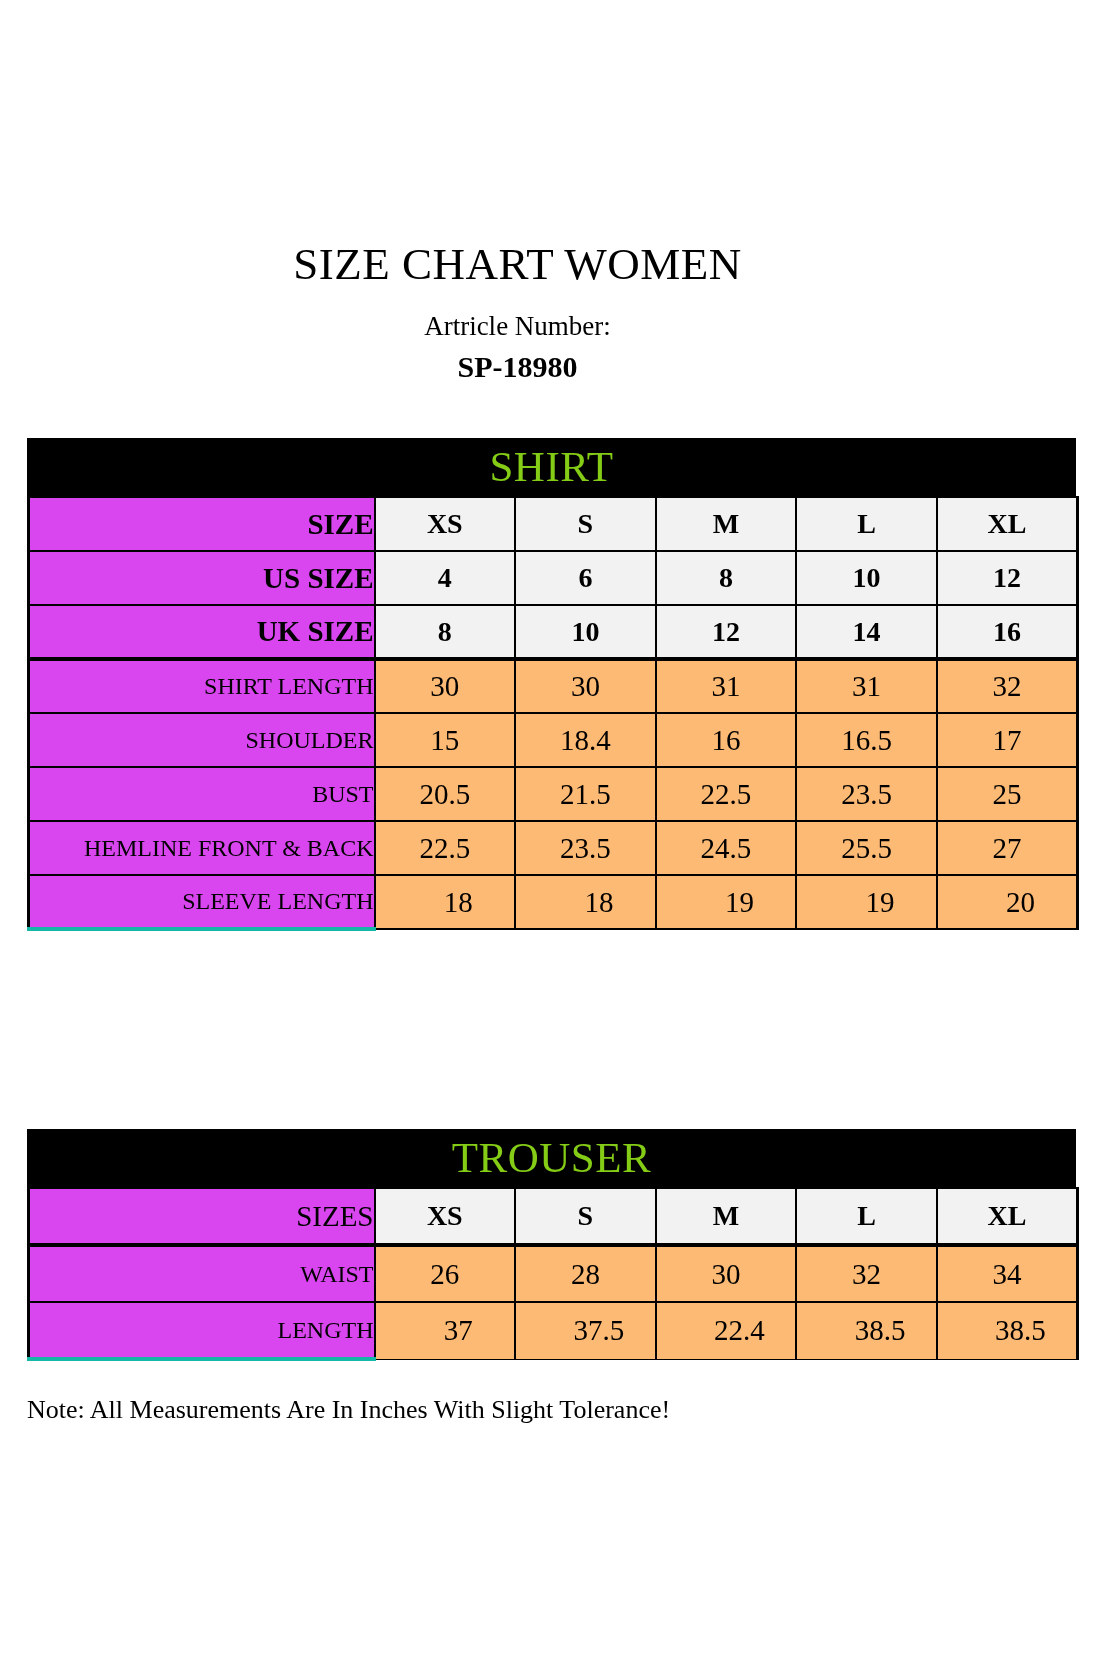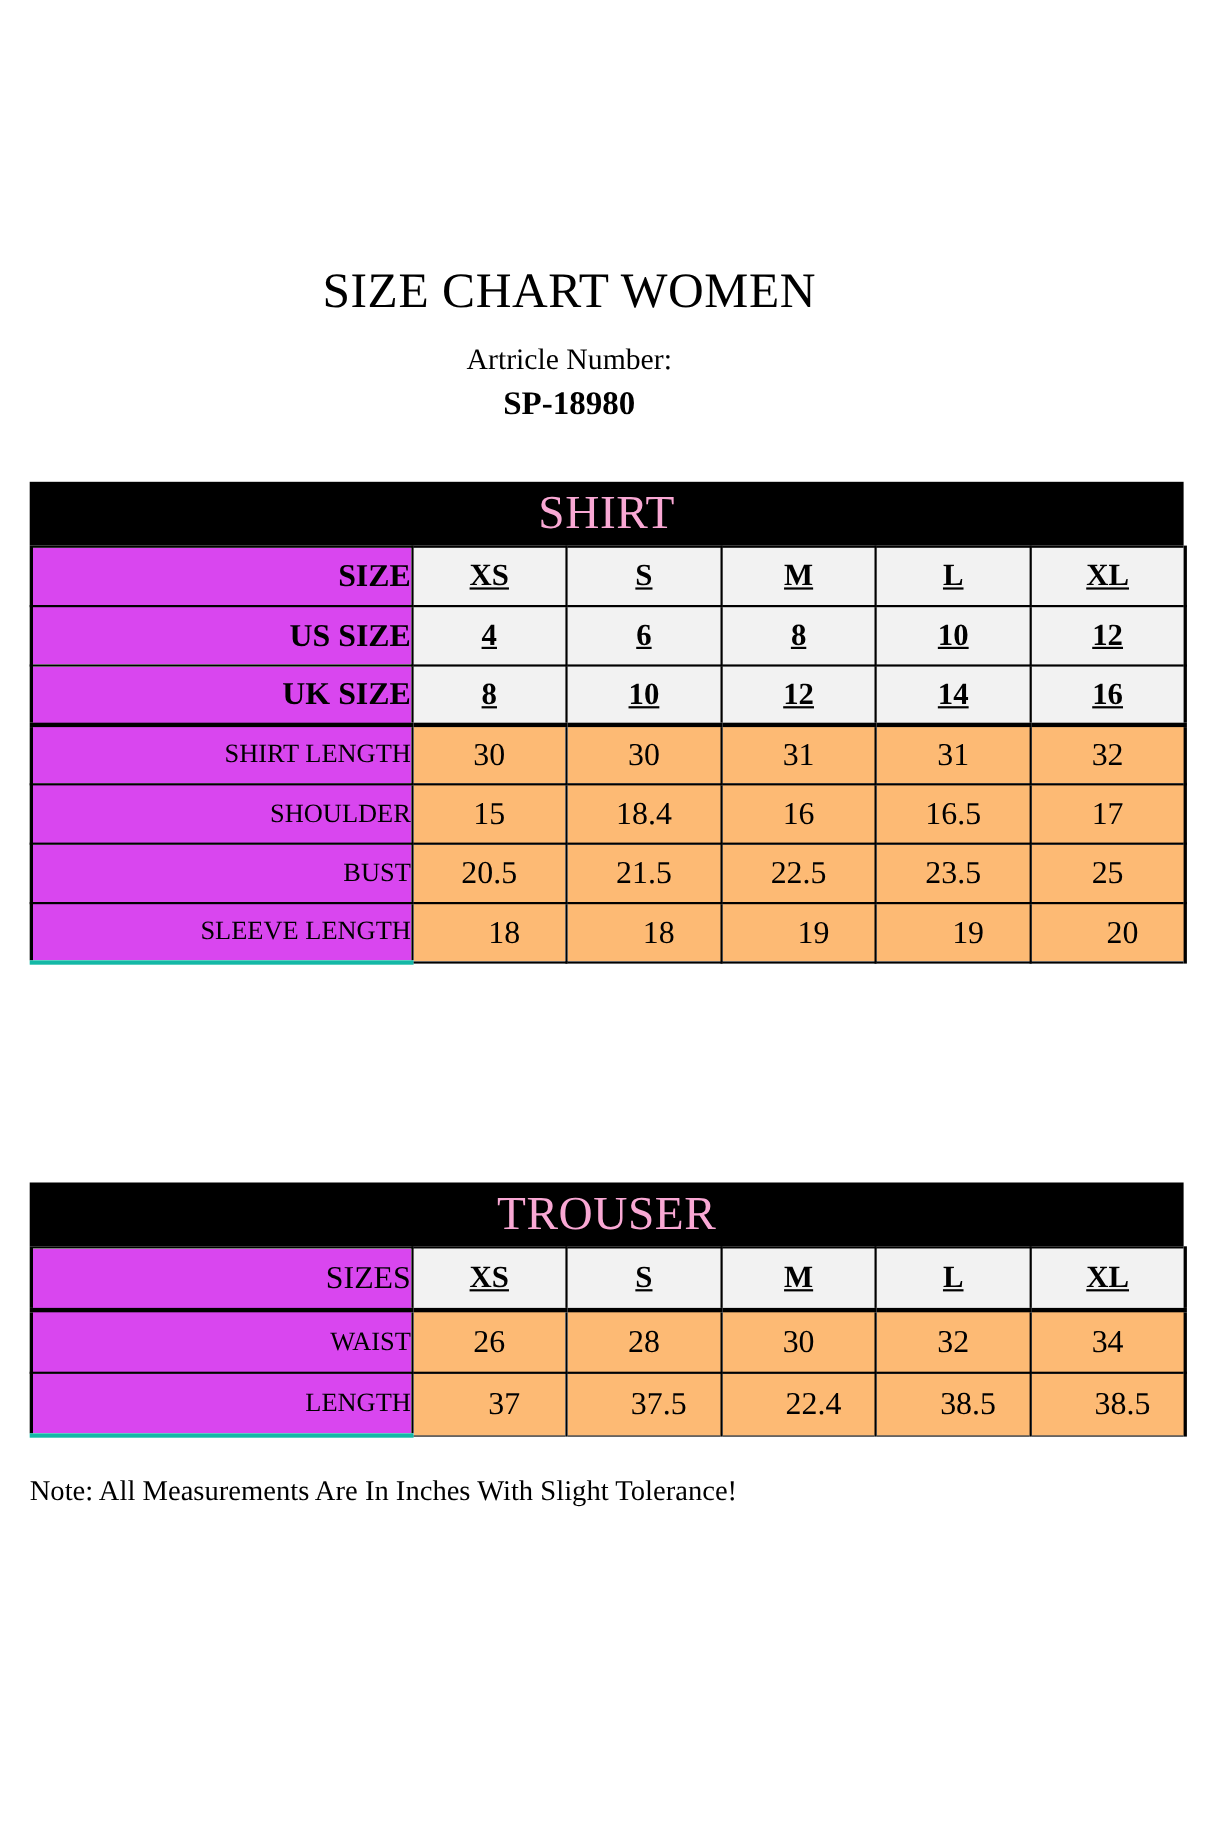--- a/index.html
+++ b/index.html
@@ -33,21 +33,21 @@
     margin-top: 12px;
     font-size: 30px;
     font-weight: bold;
     line-height: 1.0;
   }
   .banner {
     width: 1049px;
     margin-left: 27px;
     height: 58px;
     background: #000000;
-    color: #f9a8d4;
+    color: #84cc16;
     text-align: center;
     font-size: 43px;
     line-height: 58px;
     letter-spacing: 0.5px;
   }
   .banner.shirt { margin-top: 56px; }
   .banner.trouser { margin-top: 198px; }
   table.size-table {
     width: 1049px;
     margin-left: 27px;
@@ -72,21 +72,20 @@
     padding-left: 6px;
     font-size: 24px;
   }
   tr.hdr td.label { font-weight: bold; font-size: 29px; }
   tr.hdr.plain-label td.label { font-weight: normal; font-size: 29px; }
   tr.hdr td.val {
     background: #f2f2f2;
     font-weight: bold;
     font-size: 28px;
     text-align: center;
-    text-decoration: underline;
   }
   tr.body td.val {
     background: #fdba74;
     font-weight: normal;
     font-size: 29px;
     text-align: center;
   }
   tr.thick-bottom td { border-bottom-width: 4px; }
   tr.last-row td.label { border-bottom: 4px solid #14b8a6; }
   tr.last-row td.val { border-bottom: 2px solid #000; padding-left: 27px; }
@@ -161,20 +160,28 @@
         <td class="val">17</td>
       </tr>
       <tr class="body">
         <td class="label">BUST</td>
         <td class="val">20.5</td>
         <td class="val">21.5</td>
         <td class="val">22.5</td>
         <td class="val">23.5</td>
         <td class="val">25</td>
       </tr>
+      <tr class="body">
+        <td class="label">HEMLINE FRONT &amp; BACK</td>
+        <td class="val">22.5</td>
+        <td class="val">23.5</td>
+        <td class="val">24.5</td>
+        <td class="val">25.5</td>
+        <td class="val">27</td>
+      </tr>
       <tr class="body last-row">
         <td class="label">SLEEVE LENGTH</td>
         <td class="val">18</td>
         <td class="val">18</td>
         <td class="val">19</td>
         <td class="val">19</td>
         <td class="val">20</td>
       </tr>
     </tbody>
   </table>

